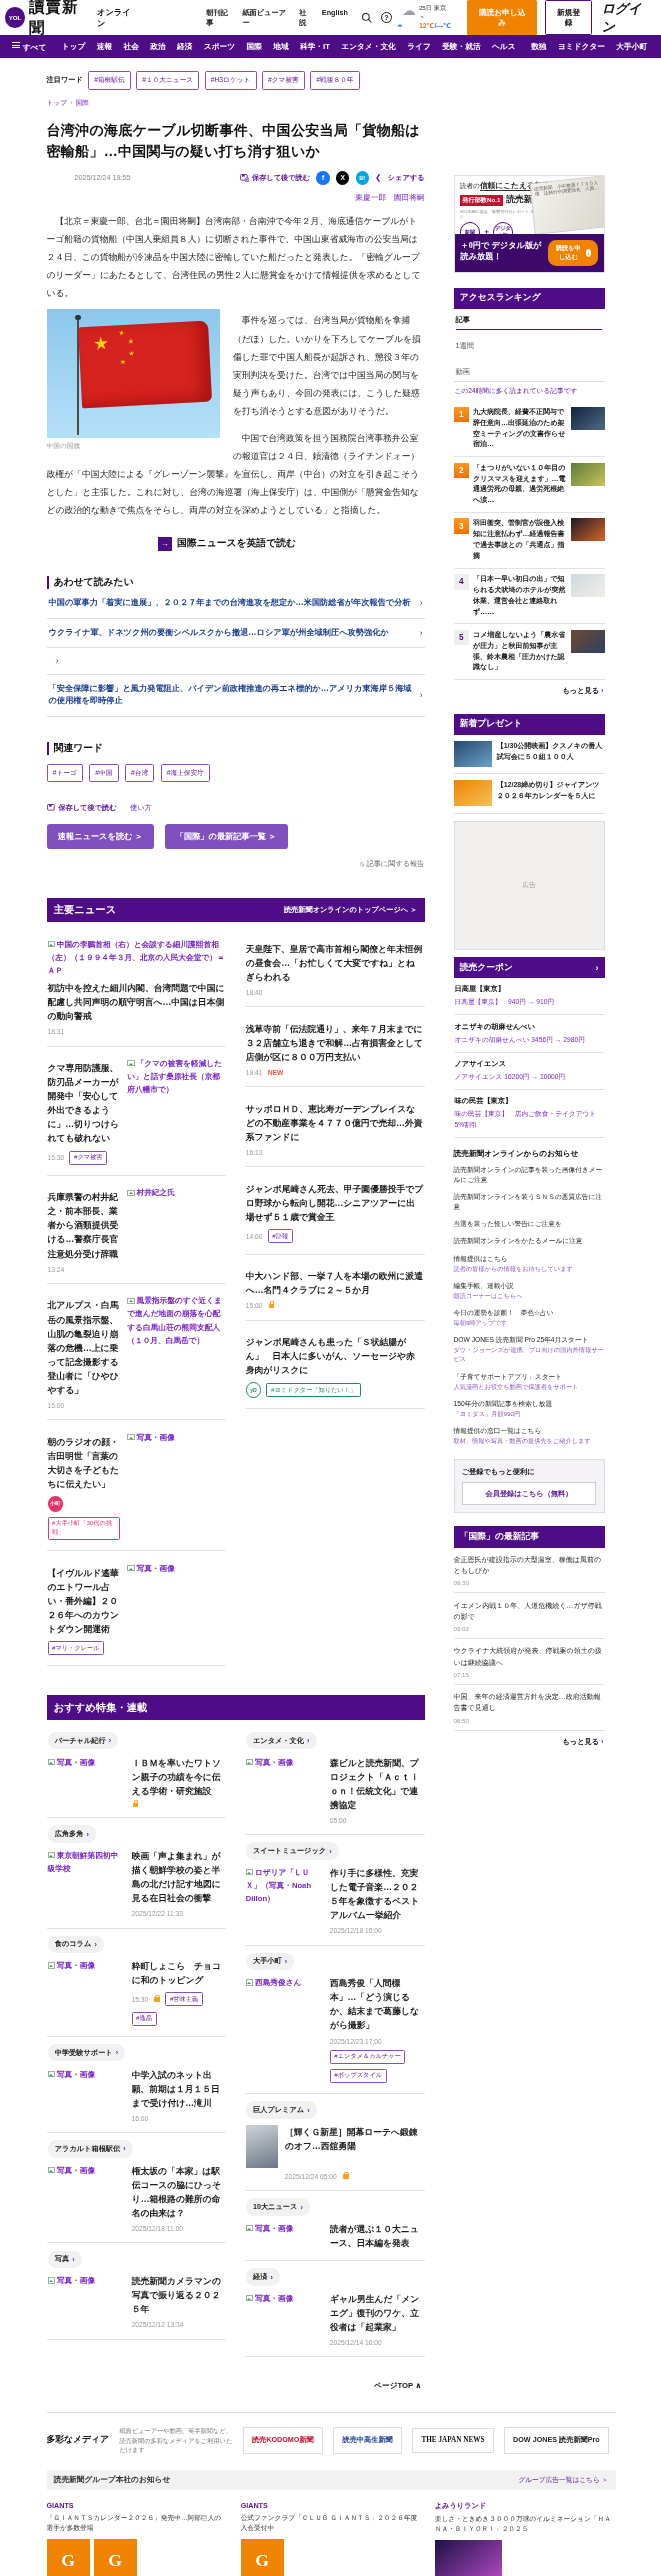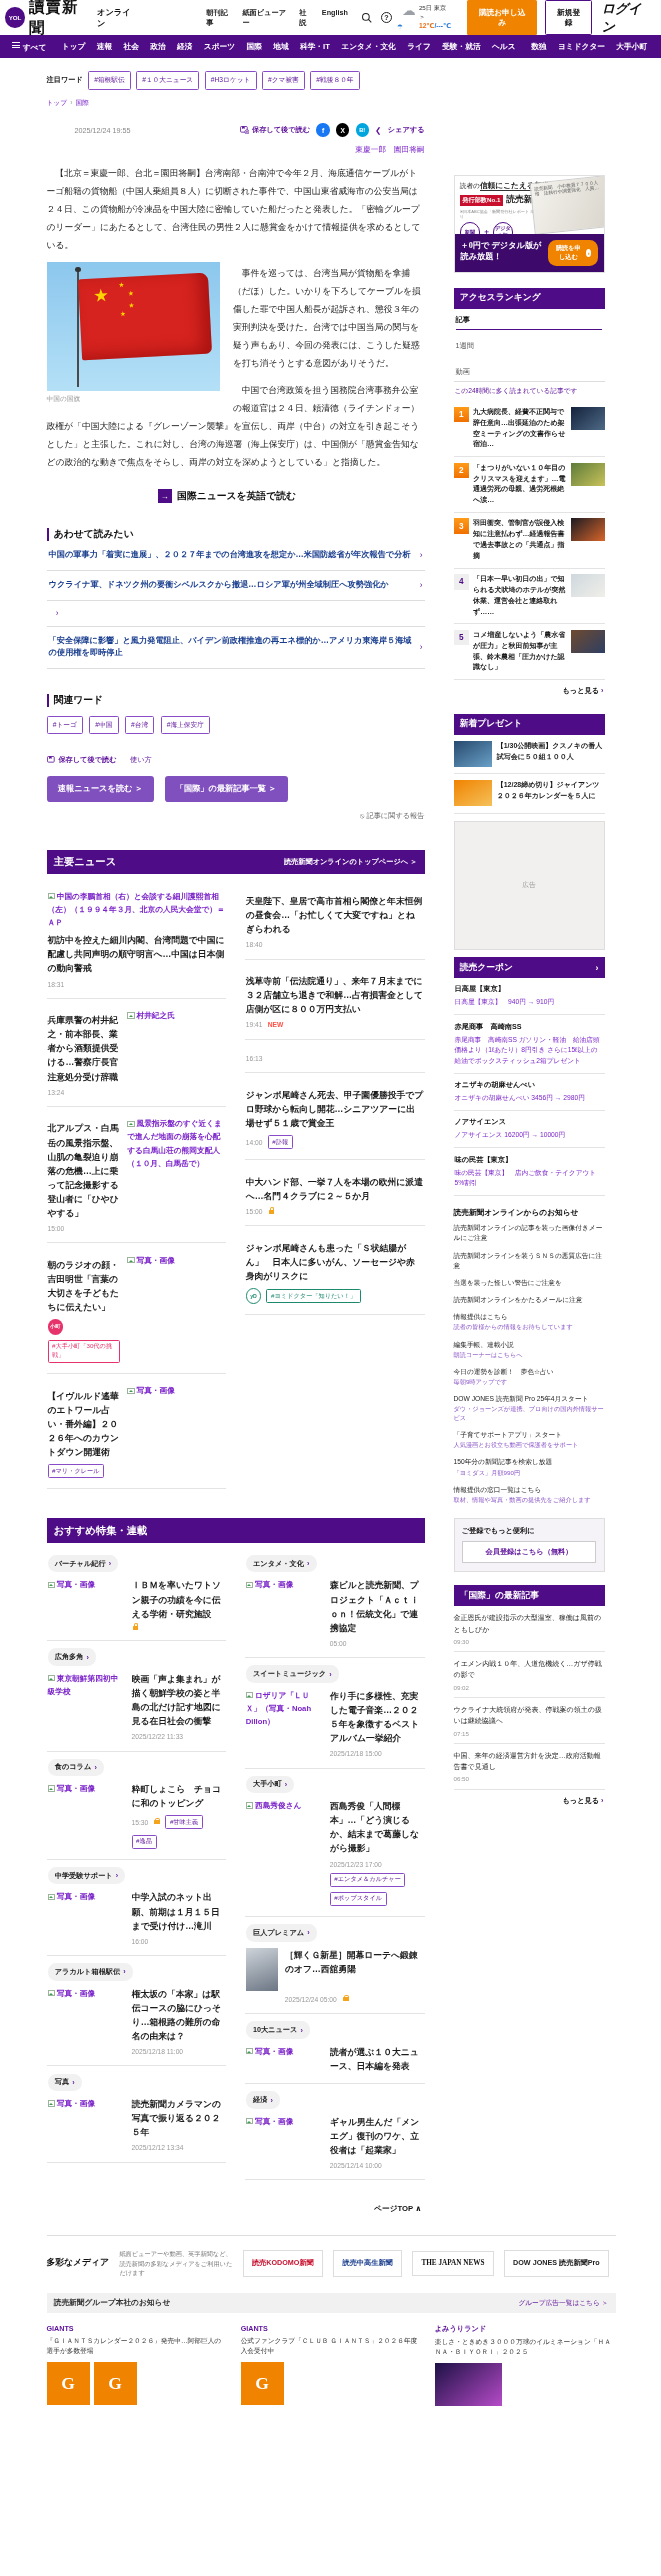--- a/index.html
+++ b/index.html
@@ -269,20 +269,21 @@
     <span class="pill">#戦後８０年</span>
   </div>
 
   <div class="breadcrumb">
     <span>トップ</span><span class="sep">›</span><span>国際</span>
   </div>
 
   <div class="layout">
 
     <div class="main-col">
+      <h1 class="article-title">台湾沖の海底ケーブル切断事件、中国公安当局「貨物船は密輸船」…中国関与の疑い打ち消す狙いか</h1>
 
       <div class="meta-row">
         <span class="a-date">2025/12/24 19:55</span>
         <div class="meta-actions">
           <span class="save-link">
             <svg width="9.3" height="8.2" viewBox="0 0 18 16">
                 <rect x="1" y="1" width="13" height="11" rx="1.5" fill="none" stroke="#5c1099" stroke-width="1.6"></rect>
                 <path d="M4 1v5l2.5-1.6L9 6V1" fill="#5c1099"></path>
                 <circle cx="13.5" cy="11.5" r="4" fill="#fff" stroke="#5c1099" stroke-width="1.4"></circle>
                 <path d="M13.5 9.8v3.4M11.8 11.5h3.4" stroke="#5c1099" stroke-width="1.3"></path>
@@ -375,20 +376,32 @@
           <div class="nitem">
             <div class="cap"><span class="imgico"></span><span>中国の李鵬首相（右）と会談する細川護熙首相（左）（１９９４年３月、北京の人民大会堂で）＝ＡＰ</span></div>
             <h3>初訪中を控えた細川内閣、台湾問題で中国に配慮し共同声明の順守明言へ…中国は日本側の動向警戒</h3>
             <div class="time">
                 <span>18:31</span>
               </div>
           </div>
           <div class="nitem">
             <div class="n-flex">
               <div class="txt">
+                  <h3>クマ専用防護服、防刃品メーカーが開発中「安心して外出できるように」…切りつけられても破れない</h3>
+                <div class="time">
+                    <span>15:30</span>
+                    <span class="mini-pill">#クマ被害</span>
+                  </div>
+              </div>
+              <div class="cap2"><span class="imgico"></span><span>「クマの被害を軽減したい」と話す桑原社長（京都府八幡市で）</span></div>
+            </div>
+          </div>
+          <div class="nitem">
+            <div class="n-flex">
+              <div class="txt">
                   <h3>兵庫県警の村井紀之・前本部長、業者から酒類提供受ける…警察庁長官注意処分受け辞職</h3>
                 <div class="time">
                     <span>13:24</span>
                   </div>
               </div>
               <div class="cap2"><span class="imgico"></span><span>村井紀之氏</span></div>
             </div>
           </div>
           <div class="nitem">
             <div class="n-flex">
@@ -433,20 +446,21 @@
               </div>
           </div>
           <div class="nitem">
             <h3>浅草寺前「伝法院通り」、来年７月末までに３２店舗立ち退きで和解…占有損害金として店側が区に８００万円支払い</h3>
             <div class="time">
                 <span>19:41</span>
                 <span class="new-tag">NEW</span>
               </div>
           </div>
           <div class="nitem">
+            <h3>サッポロＨＤ、恵比寿ガーデンプレイスなどの不動産事業を４７７０億円で売却…外資系ファンドに</h3>
             <div class="time">
                 <span>16:13</span>
               </div>
           </div>
           <div class="nitem">
             <h3>ジャンボ尾崎さん死去、甲子園優勝投手でプロ野球から転向し開花…シニアツアーに出場せず５１歳で賞金王</h3>
             <div class="time">
                 <span>14:00</span>
                 <span class="mini-pill">#訃報</span>
               </div>
@@ -724,24 +738,20 @@
       <div style="margin-top:5.2px;">
         <div class="sbar">
             <span>読売クーポン</span>
             <span>›</span>
           </div>
         <div class="cp-item">
           <div class="cp-n">日高屋【東京】</div>
           <div class="cp-d">日高屋【東京】　940円 → 910円</div>
         </div>
         <div class="cp-item">
-          <div class="cp-n">赤尾商事　高崎南SS</div>
-          <div class="cp-d">赤尾商事　高崎南SS ガソリン・軽油　給油店頭価格より（1ℓあたり）8円引き さらに15ℓ以上の給油でボックスティッシュ2箱プレゼント</div>
-        </div>
-        <div class="cp-item">
           <div class="cp-n">オニザキの胡麻せんべい</div>
           <div class="cp-d">オニザキの胡麻せんべい 3456円 → 2980円</div>
         </div>
         <div class="cp-item">
           <div class="cp-n">ノアサイエンス</div>
           <div class="cp-d">ノアサイエンス 16200円 → 10000円</div>
         </div>
         <div class="cp-item">
           <div class="cp-n">味の民芸【東京】</div>
           <div class="cp-d">味の民芸【東京】　店内ご飲食・テイクアウト5%割引</div>

